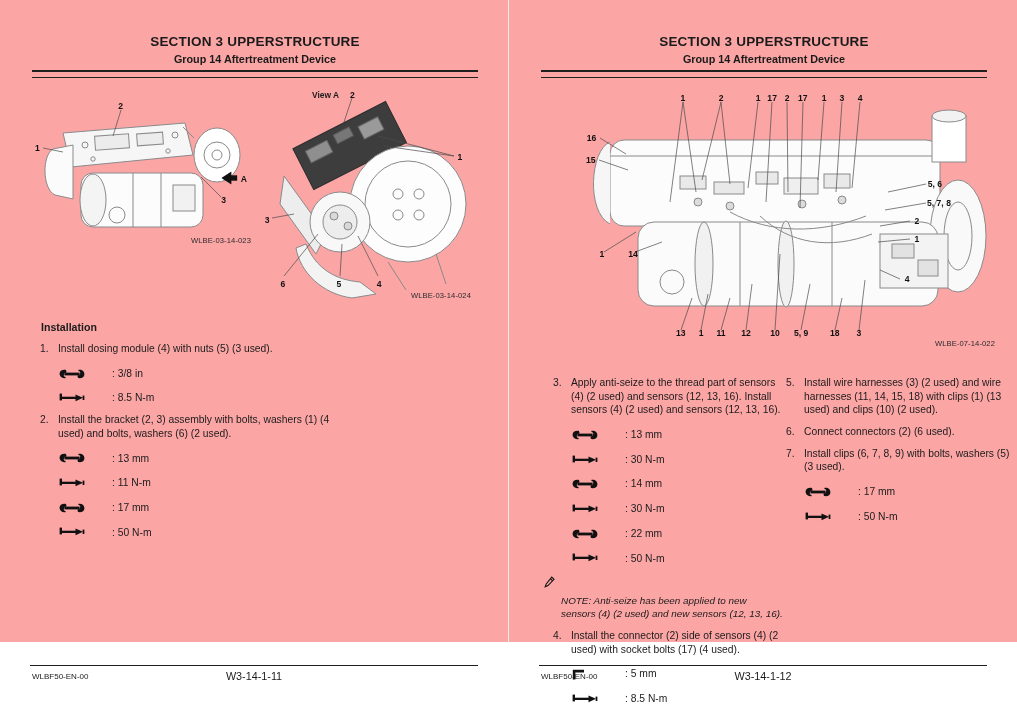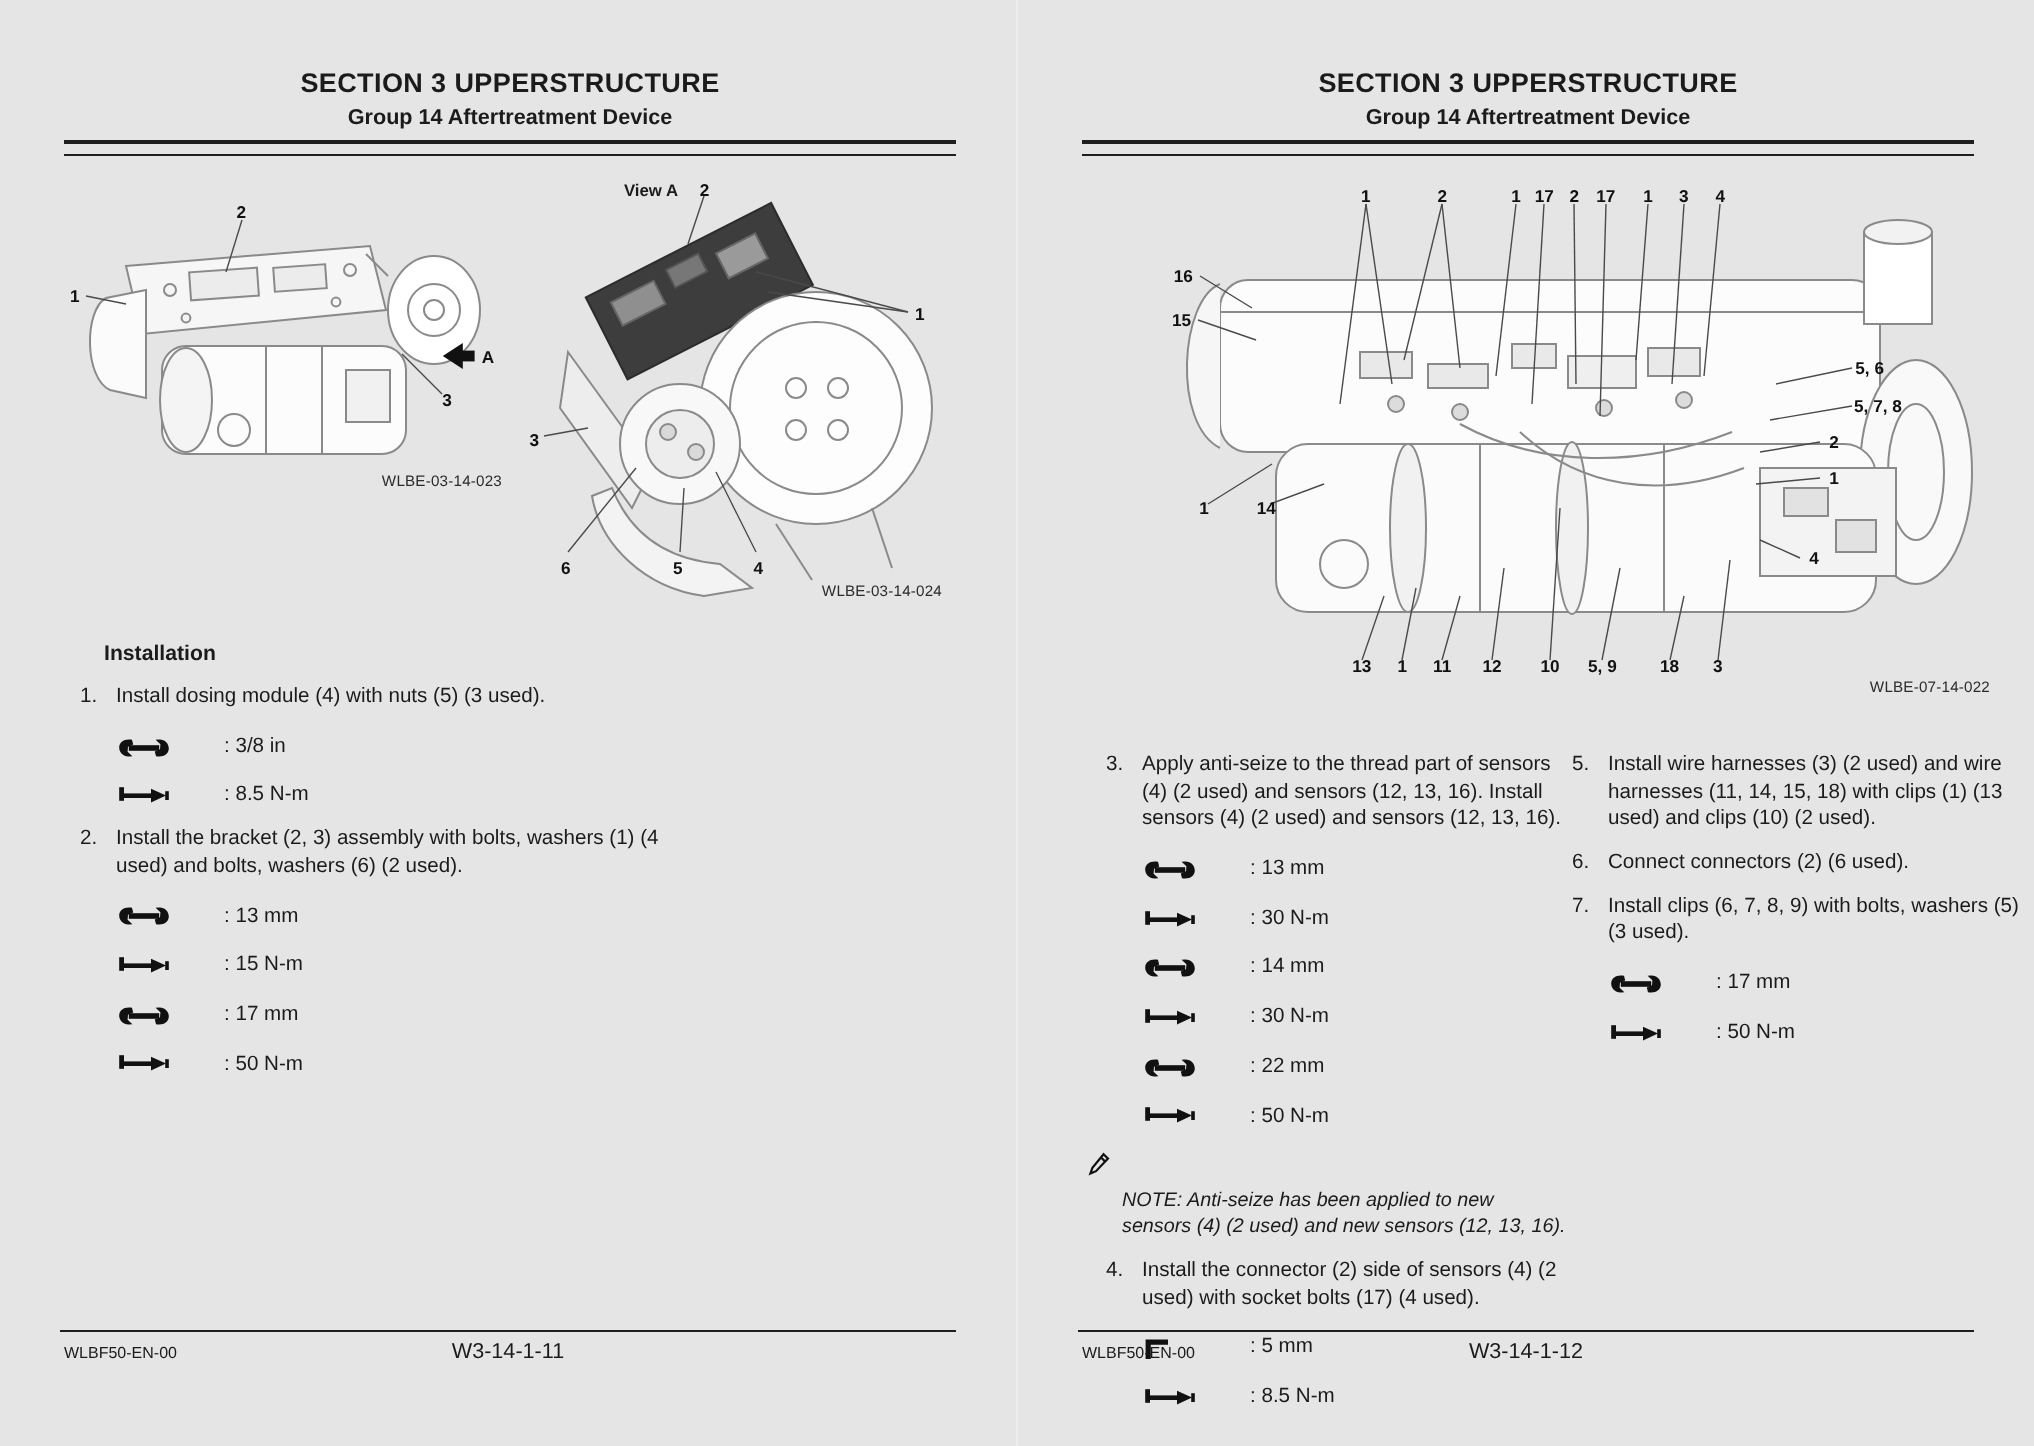--- a/index.html
+++ b/index.html
@@ -1,37 +1,37 @@
 <!DOCTYPE html>
 <html><head>
 <meta charset="utf-8">
 <style>
   html,body{margin:0;padding:0;background:#ffffff;}
   body{width:1017px;height:723px;position:relative;font-family:"Liberation Sans",sans-serif;color:#1b1b1b;overflow:hidden;}
   .spread{position:absolute;inset:0;display:flex;}
-  .page{position:relative;width:508.5px;height:723px;background:#e5e5e5;}
+  .page{position:relative;width:508.5px;height:642px;background:#fca5a5;}
   .page.right{border-left:1px solid #ededed;}
 
   
   .page-header{position:absolute;top:34px;left:32px;right:30px;text-align:center;}
   .sec-title{font-size:13.5px;font-weight:bold;letter-spacing:.2px;margin:0;}
   .grp-title{font-size:10.8px;font-weight:bold;margin:4px 0 0 0;}
   .double-rule{margin-top:5px;height:5px;border-top:2px solid #1f1f1f;border-bottom:1.6px solid #1f1f1f;}
 
   
   .figure{position:absolute;}
   .figure svg.art{position:absolute;inset:0;width:100%;height:100%;}
   .fig-code{position:absolute;font-size:7.6px;color:#2b2b2b;letter-spacing:.1px;}
   .view-label{position:absolute;top:6px;left:20px;font-size:8.4px;font-weight:bold;margin-left:36px;}
   .callout{position:absolute;transform:translate(-50%,-50%);font-size:8.6px;font-weight:bold;color:#111;white-space:nowrap;display:flex;align-items:center;gap:3px;}
   .callout b{font-weight:bold;}
 
   
   .textcol{position:absolute;font-size:10.3px;line-height:1.33;}
-  .content-heading{font-weight:bold;font-size:10.6px;margin:0 0 4px 12px;}
+  .content-heading{font-weight:bold;font-size:10.6px;margin:0 0 4px 1px;}
   .step{display:flex;gap:4px;margin-top:8px;}
   .step-num{min-width:14px;}
   .step-text{flex:1;}
   .spec{display:flex;align-items:center;gap:23px;margin:11px 0 0 19px;}
   .spec-ic{width:30px;display:flex;align-items:center;}
   .spec-ic svg{display:block;}
   .note-row{display:flex;gap:4px;margin-top:10px;font-style:italic;font-size:9.9px;line-height:1.3;}
   .note-ic{margin-left:-9px;width:13px;flex:none;padding-top:1px;}
   .note-text{flex:1;margin-top:20px;}
 
@@ -211,21 +211,21 @@
           </div>
           <div class="spec">
             <span class="spec-ic">
               <svg width="26" height="10" viewBox="0 0 26 10">
                 <rect x=".6" y=".6" width="2.4" height="6.8" fill="#111"></rect>
                 <rect x="2" y="3.7" width="15.5" height="2.3" fill="#111"></rect>
                 <polygon points="16.5,1.4 24,4.8 16.5,8.2" fill="#111"></polygon>
                 <rect x="23.6" y="2.6" width="1.8" height="4.4" fill="#111"></rect>
               </svg>
             </span>
-            <span class="spec-val">: 15 N-m</span>
+            <span class="spec-val">: 11 N-m</span>
           </div>
           <div class="spec">
             <span class="spec-ic">
               <svg width="26" height="10" viewBox="0 0 26 10">
                 <rect x="5.4" y="3.6" width="15.2" height="2.8" fill="#111"></rect>
                 <path fill="#111" d="M7 .9C3.2.2.7 2 .6 4.6.5 7.2 2.7 9.4 5.6 9.2l1.6-.1L4.8 6.9 5 4.4l2.6-1.2Z"></path>
                 <path fill="#111" d="M19 9.1c3.8.7 6.3-1.1 6.4-3.7.1-2.6-2.1-4.8-5-4.6l-1.6.1 2.4 2.2-.2 2.5-2.6 1.2Z"></path>
               </svg>
             </span>
             <span class="spec-val">: 17 mm</span>

